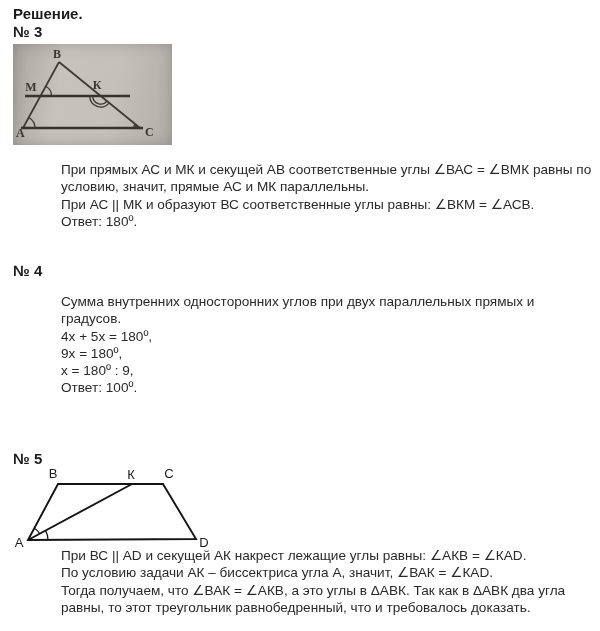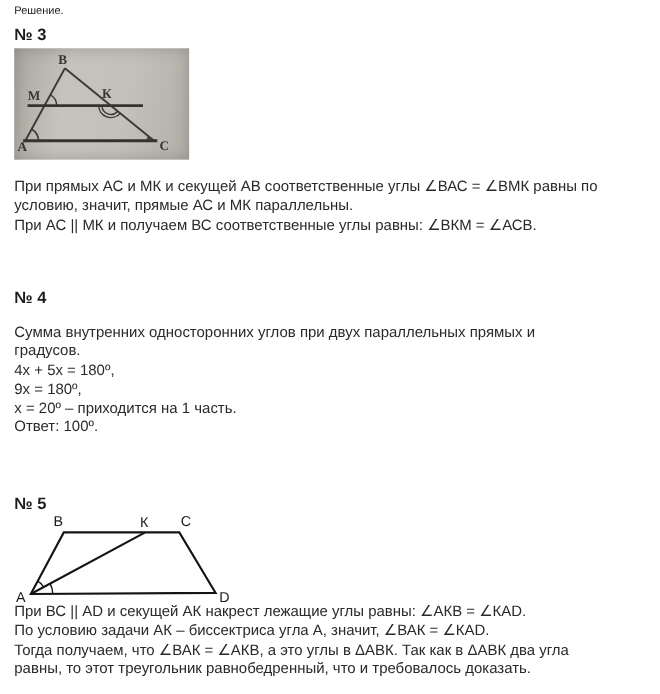--- a/index.html
+++ b/index.html
@@ -5,30 +5,30 @@
   html,body{margin:0;padding:0;}
   body{
     width:600px;height:631px;
     background:#ffffff;
     position:relative;
     overflow:hidden;
     font-family:"Liberation Sans", sans-serif;
     color:#222222;
   }
   .abs{position:absolute;}
-  .h-title{left:13px;top:5px;font-size:10px;font-weight:400;color:#1c1c1c;}
+  .h-title{left:13px;top:5px;font-size:15px;font-weight:700;color:#1c1c1c;}
   .h-num{font-size:15px;font-weight:700;color:#1c1c1c;}
   #num3{left:13px;top:23px;}
   #num4{left:13px;top:262px;}
   #num5{left:13px;top:450px;}
   .para{left:13px;font-size:13.6px;line-height:17.25px;color:#2a2a2a;white-space:nowrap;}
   #para3{top:161px;}
   #para4{top:293px;}
   #para5{top:547px;}
-  .ln{display:block;}
+  .ln{display:block;margin-left:48px;}
   
   #photo3{
     left:13px;top:44px;width:159px;height:101px;
     background:linear-gradient(100deg,#a9a69f 0%,#c6c3bc 30%,#c4c1ba 62%,#b2afa8 100%);
     box-shadow:inset 0 0 14px rgba(60,56,50,0.28);
   }
   #photo3 svg{display:block;}
   #photo3 text{
     font-family:"Liberation Serif", serif;
     font-size:12px;font-weight:600;fill:#39352f;
@@ -70,31 +70,32 @@
     <text x="18" y="47" text-anchor="middle">М</text>
     <text x="84" y="45" text-anchor="middle">К</text>
     <text x="3" y="93">А</text>
     <text x="132" y="92">С</text>
   </svg>
 </div>
 
 <div class="abs para" id="para3">
   <span class="ln">При прямых АС и МК и секущей АВ соответственные углы ∠ВАС = ∠ВМК равны по</span>
   <span class="ln">условию, значит, прямые АС и МК параллельны.</span>
-  <span class="ln">При АС || МК и получаем ВС соответственные углы равны: ∠ВКМ = ∠АСВ.</span>
+  <span class="ln">При АС || МК и образуют ВС соответственные углы равны: ∠ВКМ = ∠АСВ.</span>
+  <span class="ln">Ответ: 180º.</span>
 </div>
 
 <div class="abs h-num" id="num4">№ 4</div>
 
 <div class="abs para" id="para4">
   <span class="ln">Сумма внутренних односторонних углов при двух параллельных прямых и</span>
   <span class="ln">градусов.</span>
   <span class="ln">4x + 5x = 180º,</span>
   <span class="ln">9x = 180º,</span>
-  <span class="ln">x = 20º – приходится на 1 часть.</span>
+  <span class="ln">x = 180º : 9,</span>
   <span class="ln">Ответ: 100º.</span>
 </div>
 
 <div class="abs h-num" id="num5">№ 5</div>
 
 <div class="abs" id="fig5">
   <svg width="210" height="84" viewBox="0 0 210 84">
 
     <path d="M18 76 L48 20 L153 20 L186 75 Z" fill="none" stroke="#141414" stroke-width="1.9"></path>
 

